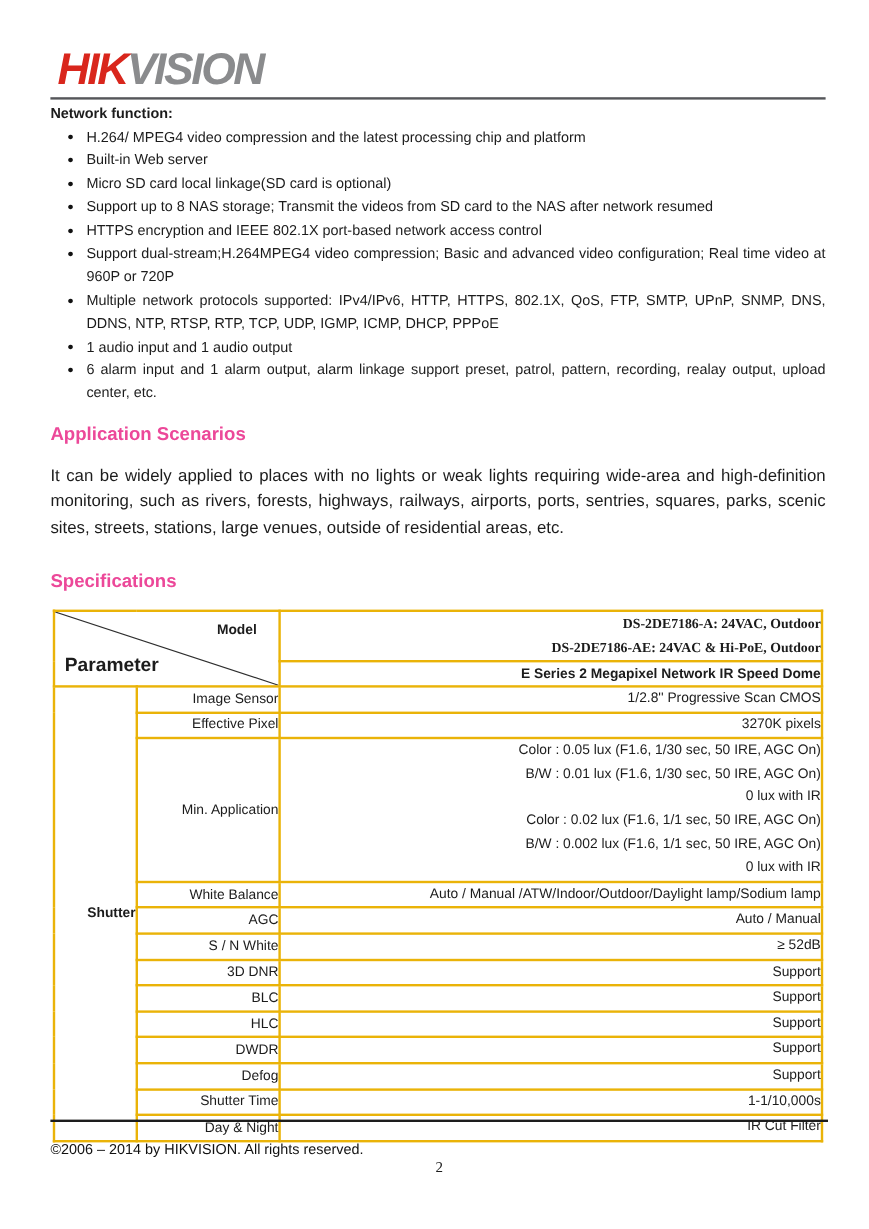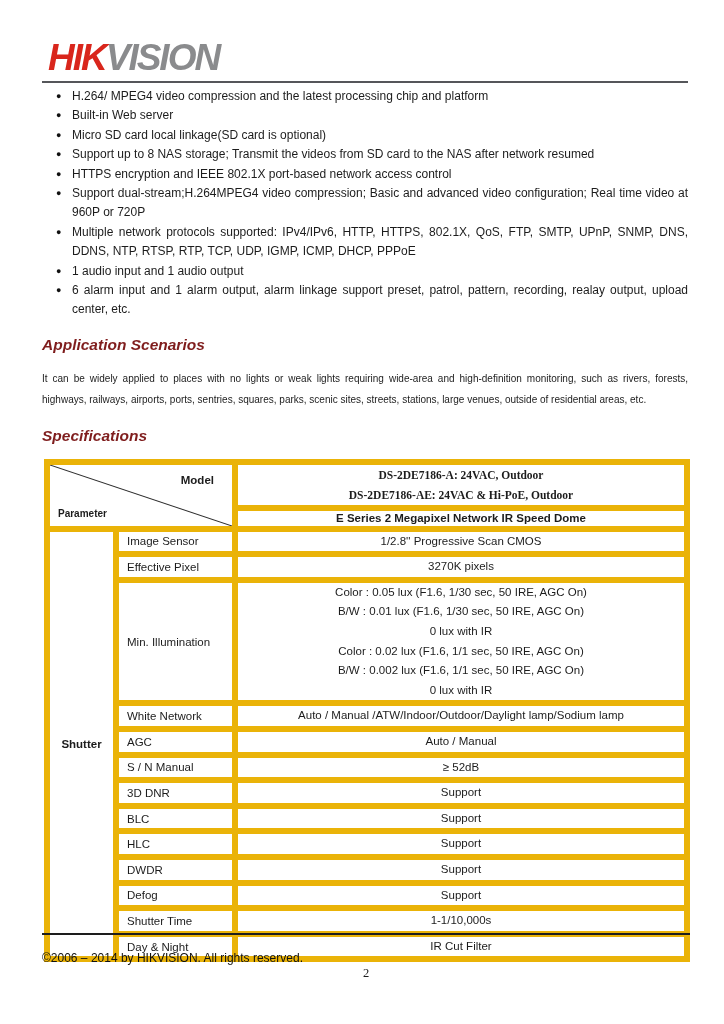--- a/index.html
+++ b/index.html
@@ -52,54 +52,54 @@
     flex:1;
     font-size:12px;
     line-height:19.4px;
     text-align:justify;
   }
   
   .sec-heading {
     margin:16px 36px 0 42px;
     font-size:15.5px;
     font-weight:bold;
-    color:#7f1d1d;
-    font-style:italic;
+    color:#ec4899;
   }
   .app-paragraph {
     margin:14px 36px 0 42px;
-    font-size:10px;
+    font-size:14px;
     line-height:21.4px;
     text-align:justify;
   }
   
   .spec-table {
     margin:14px 0 0 44px;
     border-collapse:collapse;
     table-layout:fixed;
     width:640px;
   }
   .spec-table td {
-    border:6px solid #eab308;
+    border:2px solid #eab308;
     font-size:11.5px;
     vertical-align:middle;
+    text-align:right;
   }
   .spec-table .corner {
     position:relative;
     height:61px;
     padding:0;
   }
   .corner svg { position:absolute; inset:0; width:100%; height:100%; }
   .corner .model-label {
     position:absolute; top:9px; right:18px;
     font-weight:bold; font-size:11.5px;
   }
   .corner .parameter-label {
     position:absolute; bottom:7px; left:8px;
-    font-size:10px; font-weight:bold;
+    font-size:16px; font-weight:bold;
   }
   .models { text-align:center; font-weight:bold; height:40px; }
   .models div { line-height:20px;font-family:Liberation Serif, serif; }
   .series { text-align:center; font-weight:bold; height:21px; }
   .group-cell { text-align:center; font-weight:bold; }
   .param { padding-left:8px; height:19px; }
   .val {
     text-align:center;
     white-space:pre-line;
     line-height:19.6px;
@@ -128,20 +128,21 @@
 <body>
 
 <div class="page">
 
   <div class="logo-band">
     <div class="logo">
       <span class="hik">HIK</span><span class="vision">VISION</span>
     </div>
   </div>
 
+  <div class="nf-heading">Network function:</div>
   <ul class="nf-list">
     <li>
         <span class="dot">●</span>
         <span class="btxt">H.264/ MPEG4 video compression and the latest processing chip and platform</span>
       </li>
     <li>
         <span class="dot">●</span>
         <span class="btxt">Built-in Web server</span>
       </li>
     <li>
@@ -170,21 +171,21 @@
       </li>
     <li>
         <span class="dot">●</span>
         <span class="btxt">6 alarm input and 1 alarm output, alarm linkage support preset, patrol, pattern, recording, realay output, upload center, etc.</span>
       </li>
   </ul>
 
   <div class="sec-heading">Application Scenarios</div>
   <p class="app-paragraph">It can be widely applied to places with no lights or weak lights requiring wide-area and high-definition monitoring, such as rivers, forests, highways, railways, airports, ports, sentries, squares, parks, scenic sites, streets, stations, large venues, outside of residential areas, etc.</p>
 
-  <div class="sec-heading" style="margin-top:16px;">Specifications</div>
+  <div class="sec-heading" style="margin-top:26px;">Specifications</div>
 
   <table class="spec-table">
     <colgroup>
         <col style="width:69px">
         <col style="width:119px">
         <col style="width:452px">
       </colgroup>
     <tbody>
       <tr>
         <td class="corner" colspan="2" rowspan="2">
@@ -205,38 +206,38 @@
       <tr>
         <td class="group-cell" rowspan="13">Shutter</td>
         <td class="param">Image Sensor</td>
         <td class="val">1/2.8'' Progressive Scan CMOS</td>
       </tr>
       <tr>
           <td class="param">Effective Pixel</td>
           <td class="val">3270K pixels</td>
         </tr>
       <tr>
-          <td class="param">Min. Illumination</td>
+          <td class="param">Min. Application</td>
           <td class="val">Color : 0.05 lux (F1.6, 1/30 sec, 50 IRE, AGC On)
 B/W : 0.01 lux (F1.6, 1/30 sec, 50 IRE, AGC On)
 0 lux with IR
 Color : 0.02 lux (F1.6, 1/1 sec, 50 IRE, AGC On)
 B/W : 0.002 lux (F1.6, 1/1 sec, 50 IRE, AGC On)
 0 lux with IR</td>
         </tr>
       <tr>
-          <td class="param">White Network</td>
+          <td class="param">White Balance</td>
           <td class="val">Auto / Manual /ATW/Indoor/Outdoor/Daylight lamp/Sodium lamp</td>
         </tr>
       <tr>
           <td class="param">AGC</td>
           <td class="val">Auto / Manual</td>
         </tr>
       <tr>
-          <td class="param">S / N Manual</td>
+          <td class="param">S / N White</td>
           <td class="val">≥ 52dB</td>
         </tr>
       <tr>
           <td class="param">3D DNR</td>
           <td class="val">Support</td>
         </tr>
       <tr>
           <td class="param">BLC</td>
           <td class="val">Support</td>
         </tr>

